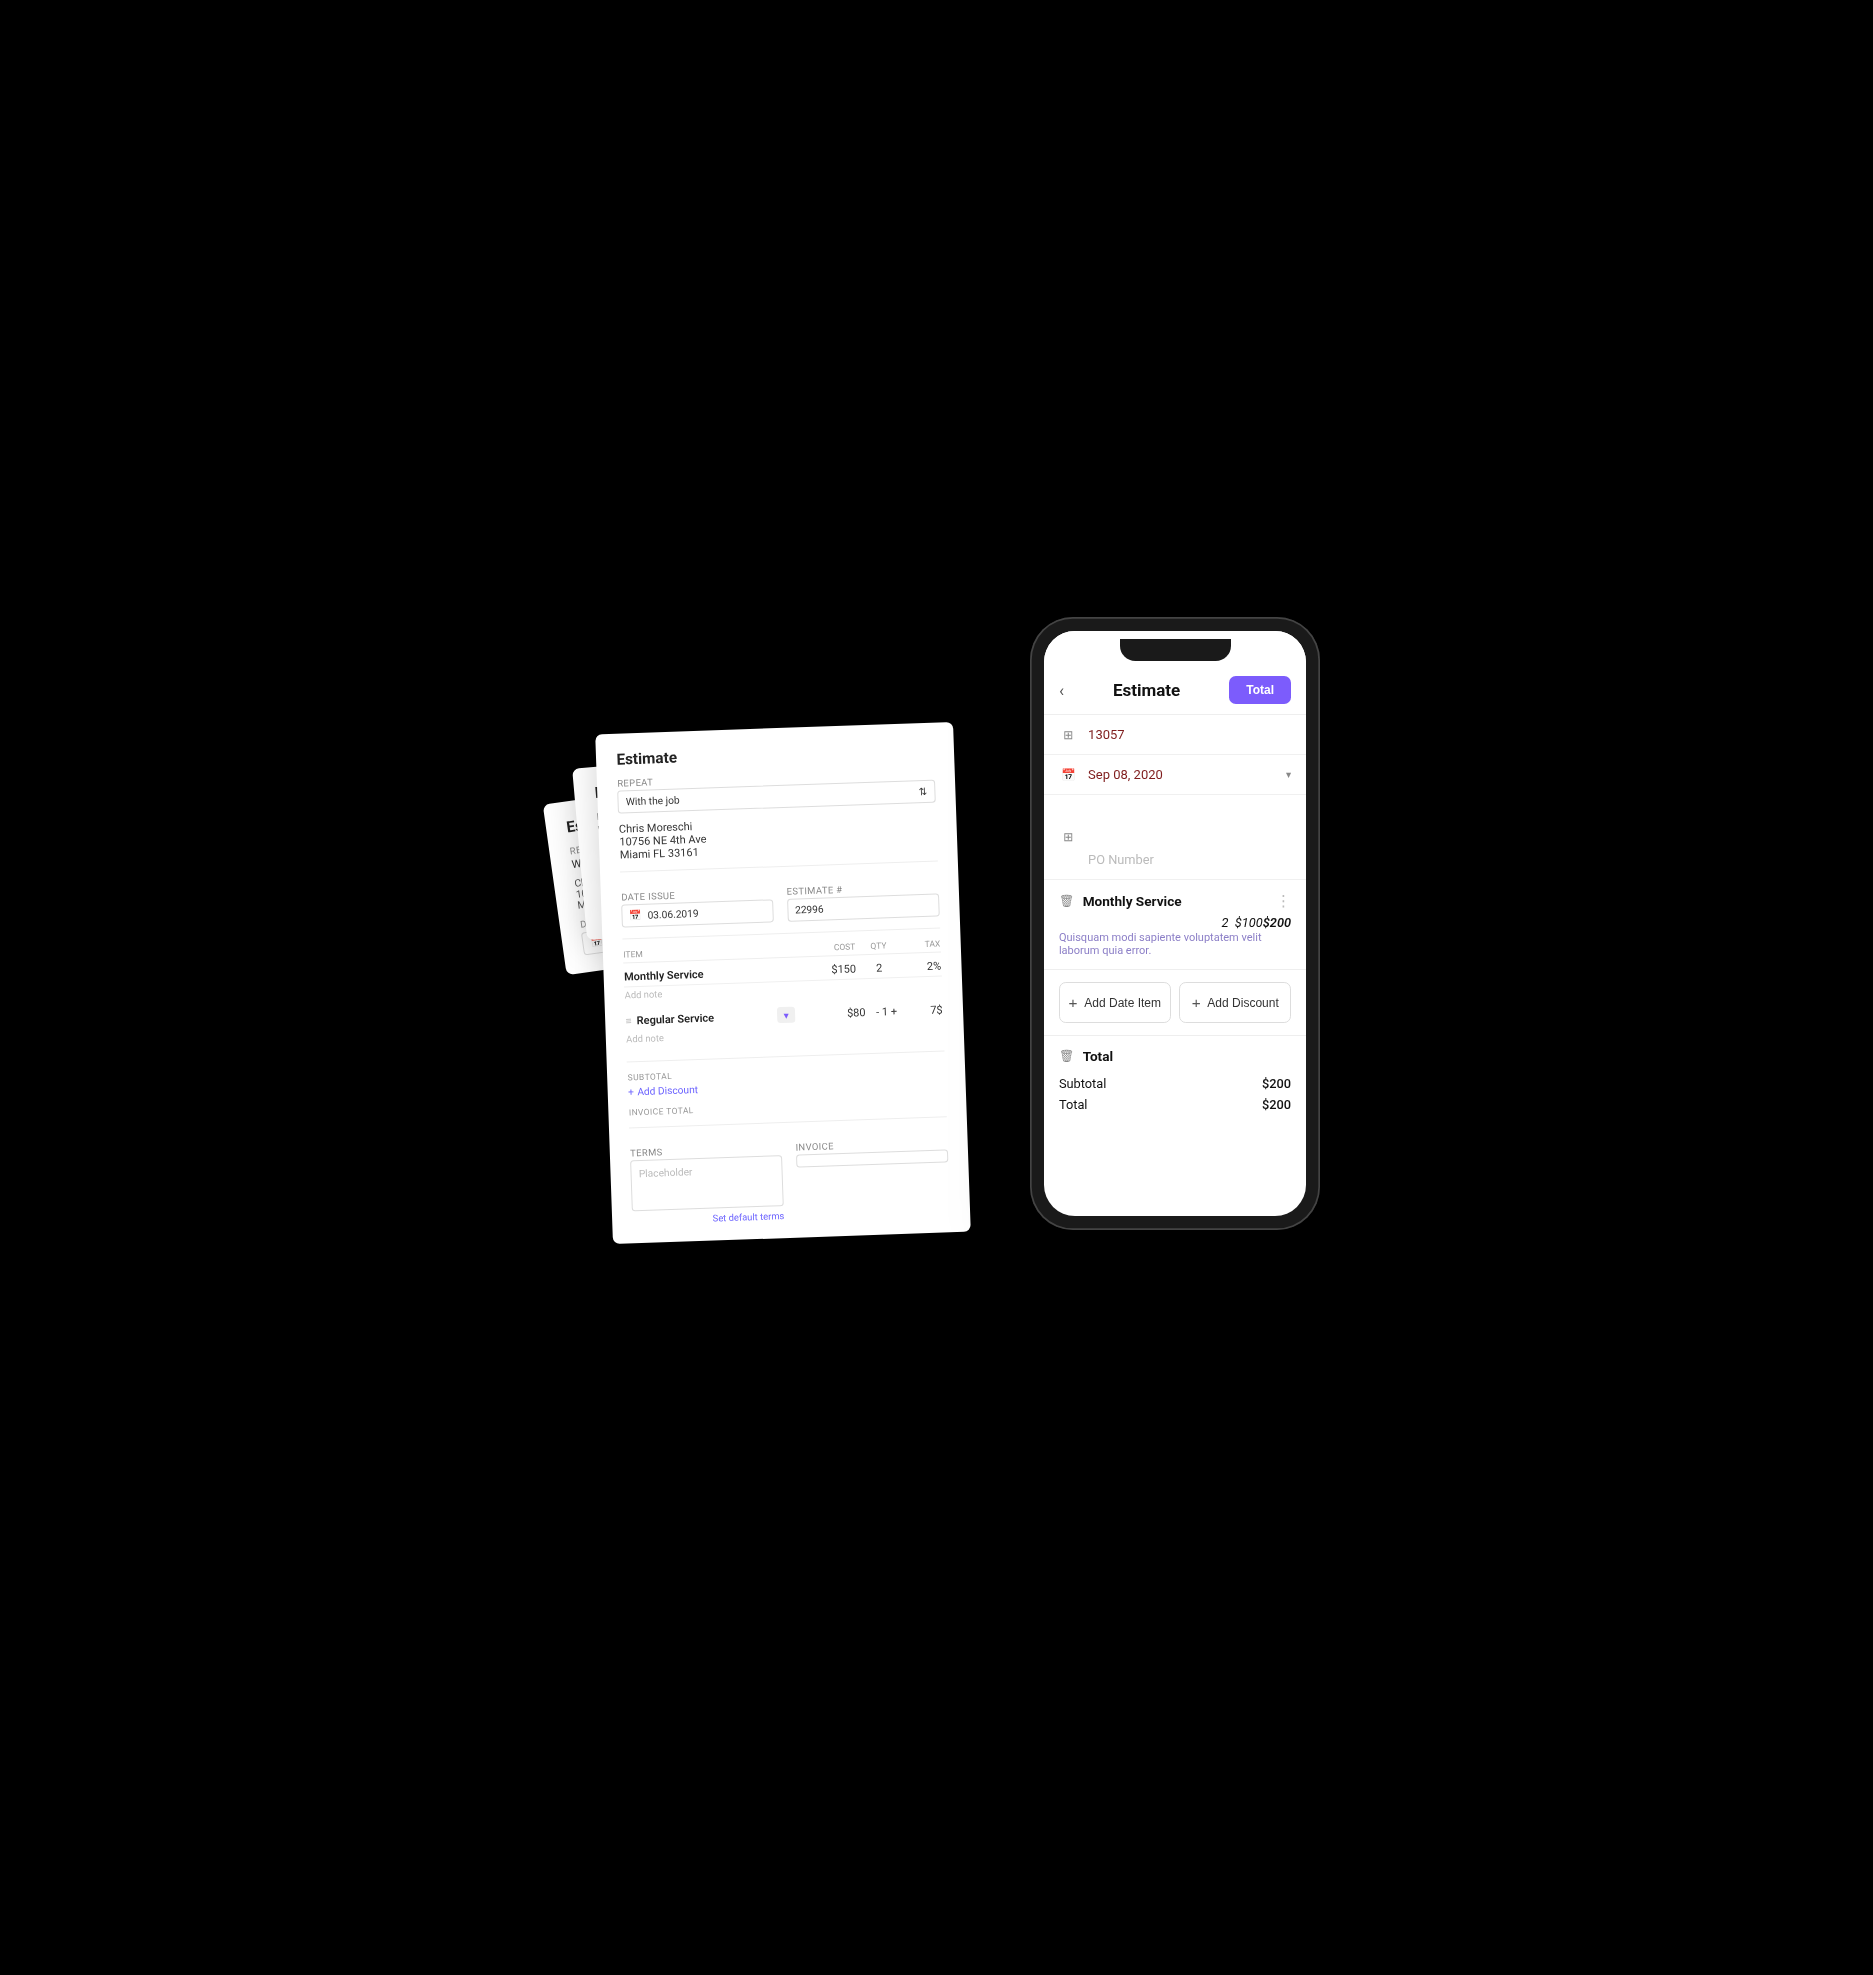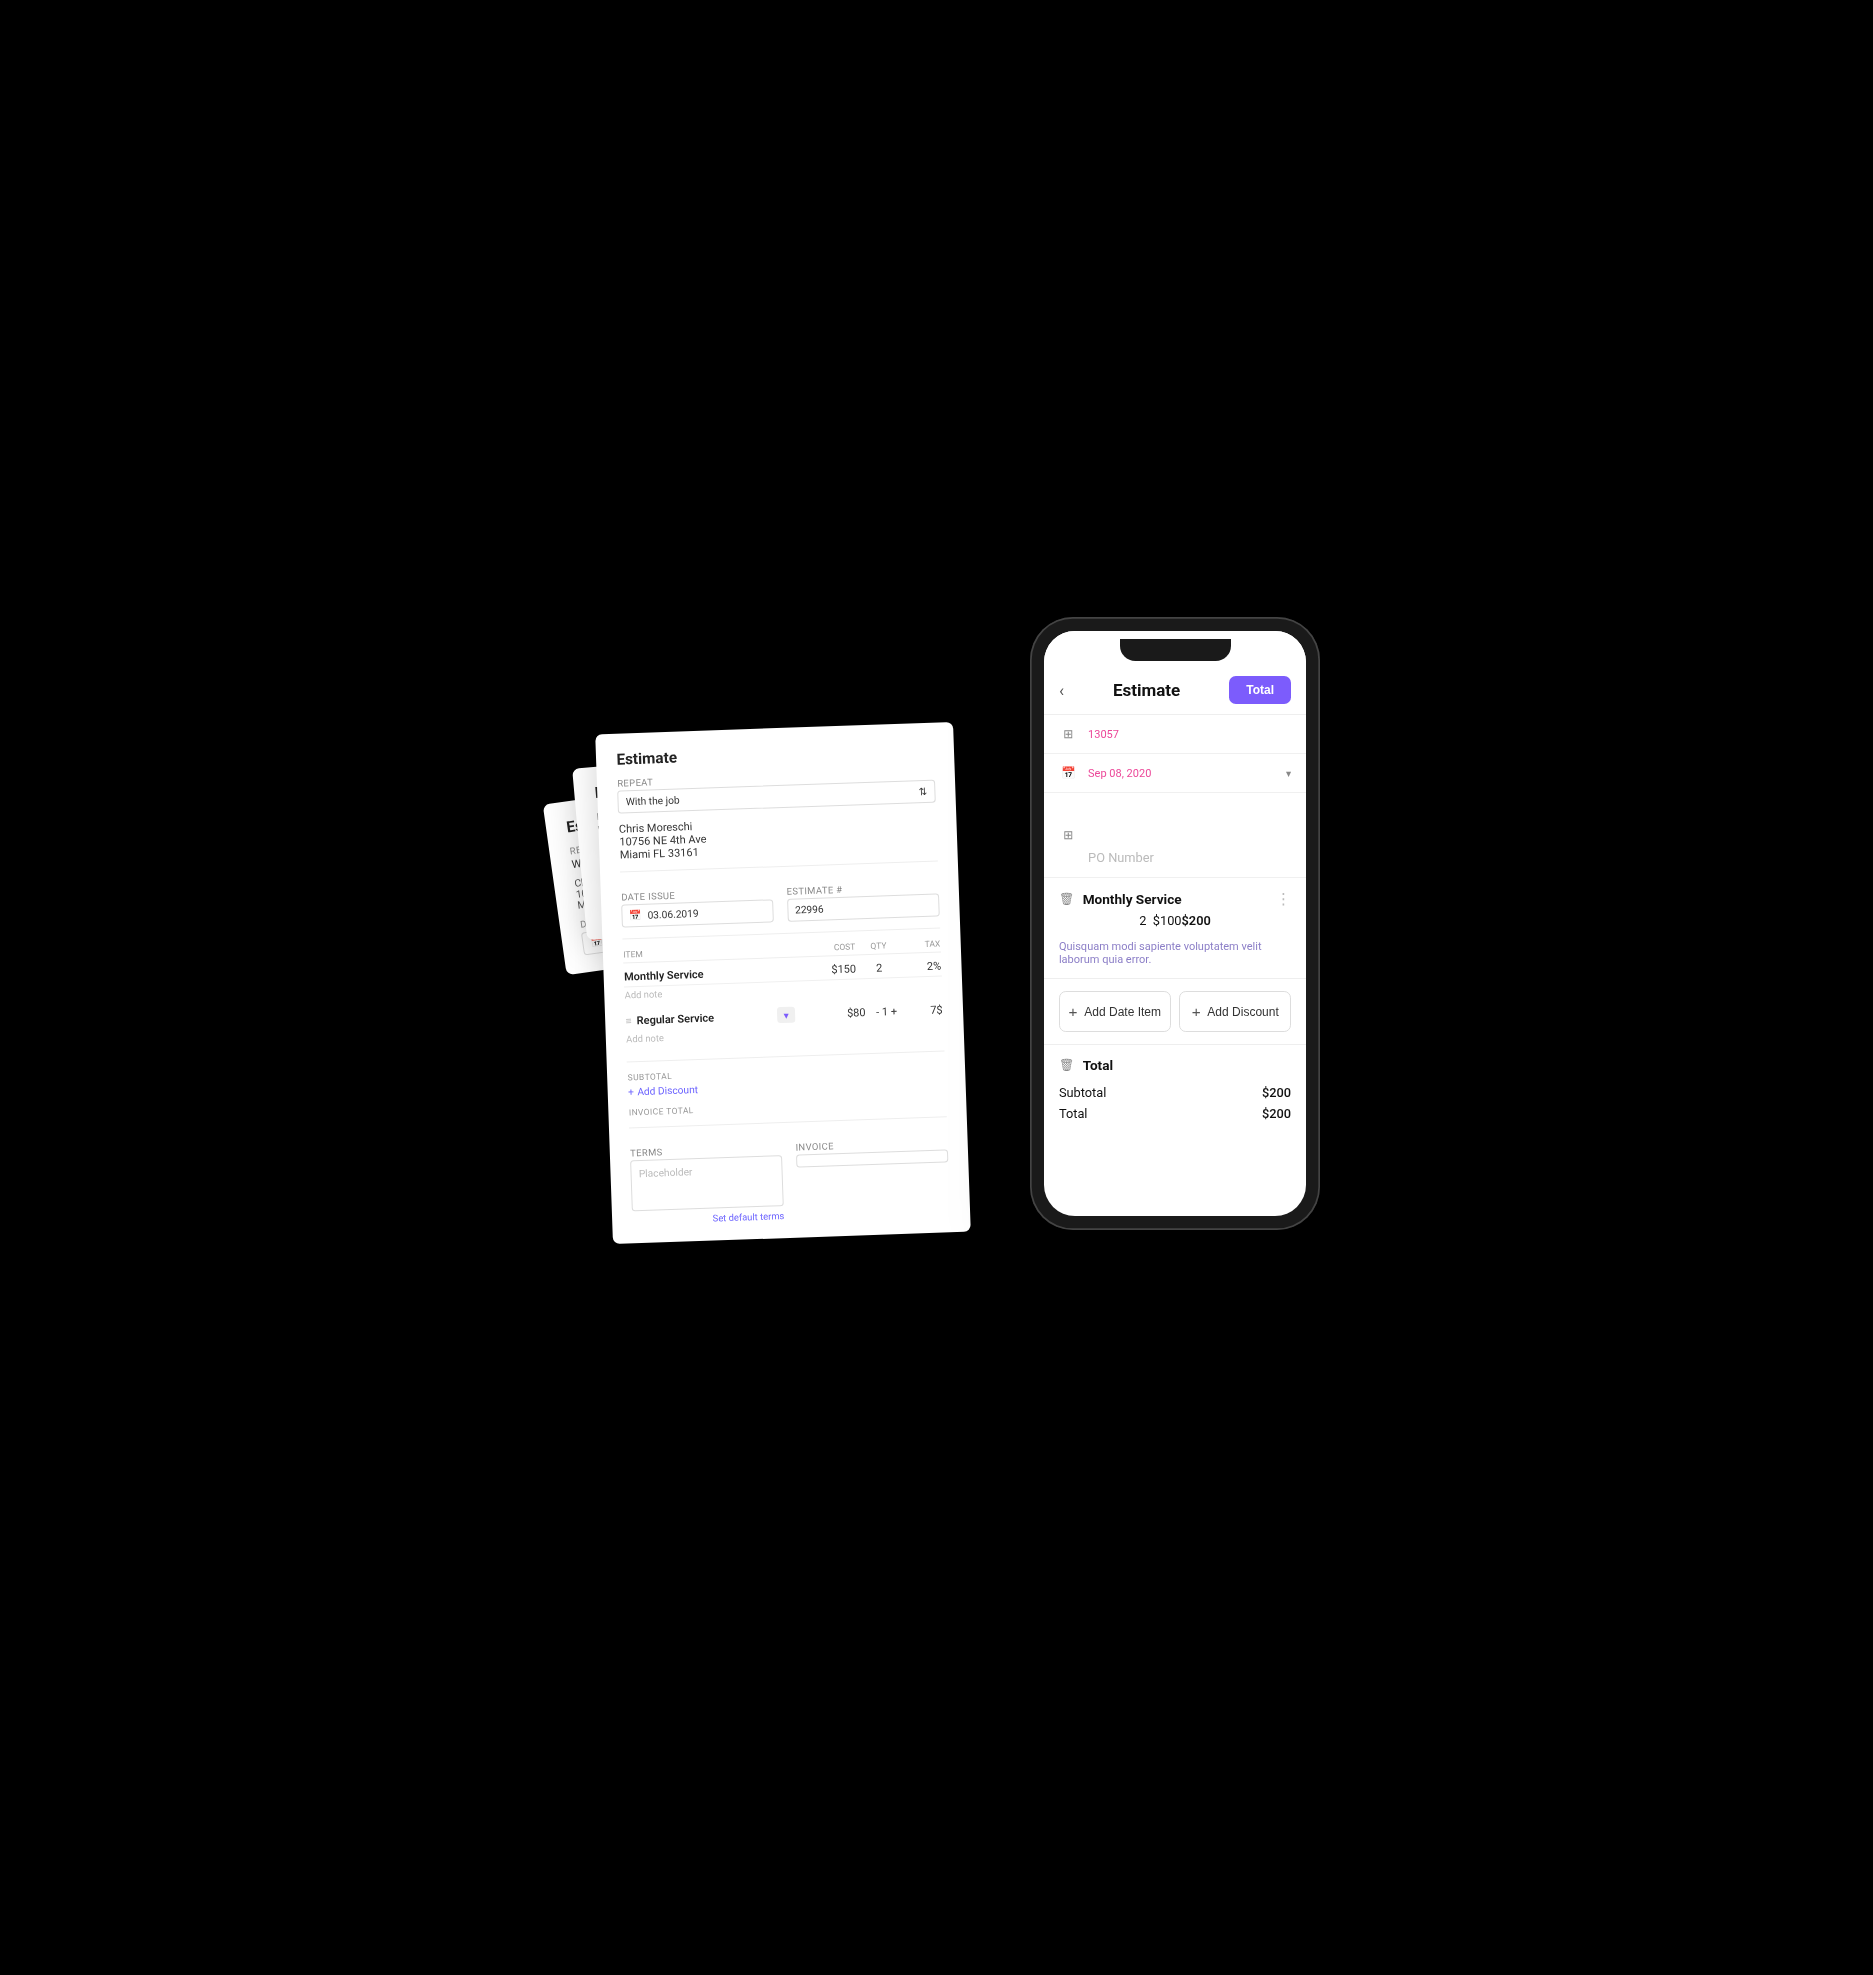--- a/index.html
+++ b/index.html
@@ -219,22 +219,22 @@
       border-bottom: 0.9px solid #f0f0f0;
       gap: 10.2px;
     }
     .phone-icon {
       width: 19px;
       text-align: center;
       color: #888;
       font-size: 12px;
     }
     .phone-row-text {
-      font-size: 11px;
-      color: #ec4899;
+      font-size: 13px;
+      color: #7f1d1d;
       flex: 1;
     }
     .phone-row-placeholder {
       font-size: 12.8px;
       color: #bbb;
       margin-top: 45px;
     }
     .phone-row-arrow {
       color: #888;
       font-size: 10.2px;
@@ -254,23 +254,24 @@
       font-weight: 700;
       color: #111;
     }
     .service-more {
       color: #bbb;
       font-size: 15.3px;
       cursor: pointer;
     }
     .service-price-row {
       display: flex;
-      justify-content: center;
-      align-items: center;
-      margin-bottom: 12px;
+      justify-content: flex-end;
+      align-items: center;
+      margin-bottom: 1px;
+      font-style: italic;
     }
     .service-qty-price {
       font-size: 12.8px;
       color: #111;
     }
     .service-total {
       font-size: 12.8px;
       font-weight: 600;
       color: #111;
     }

